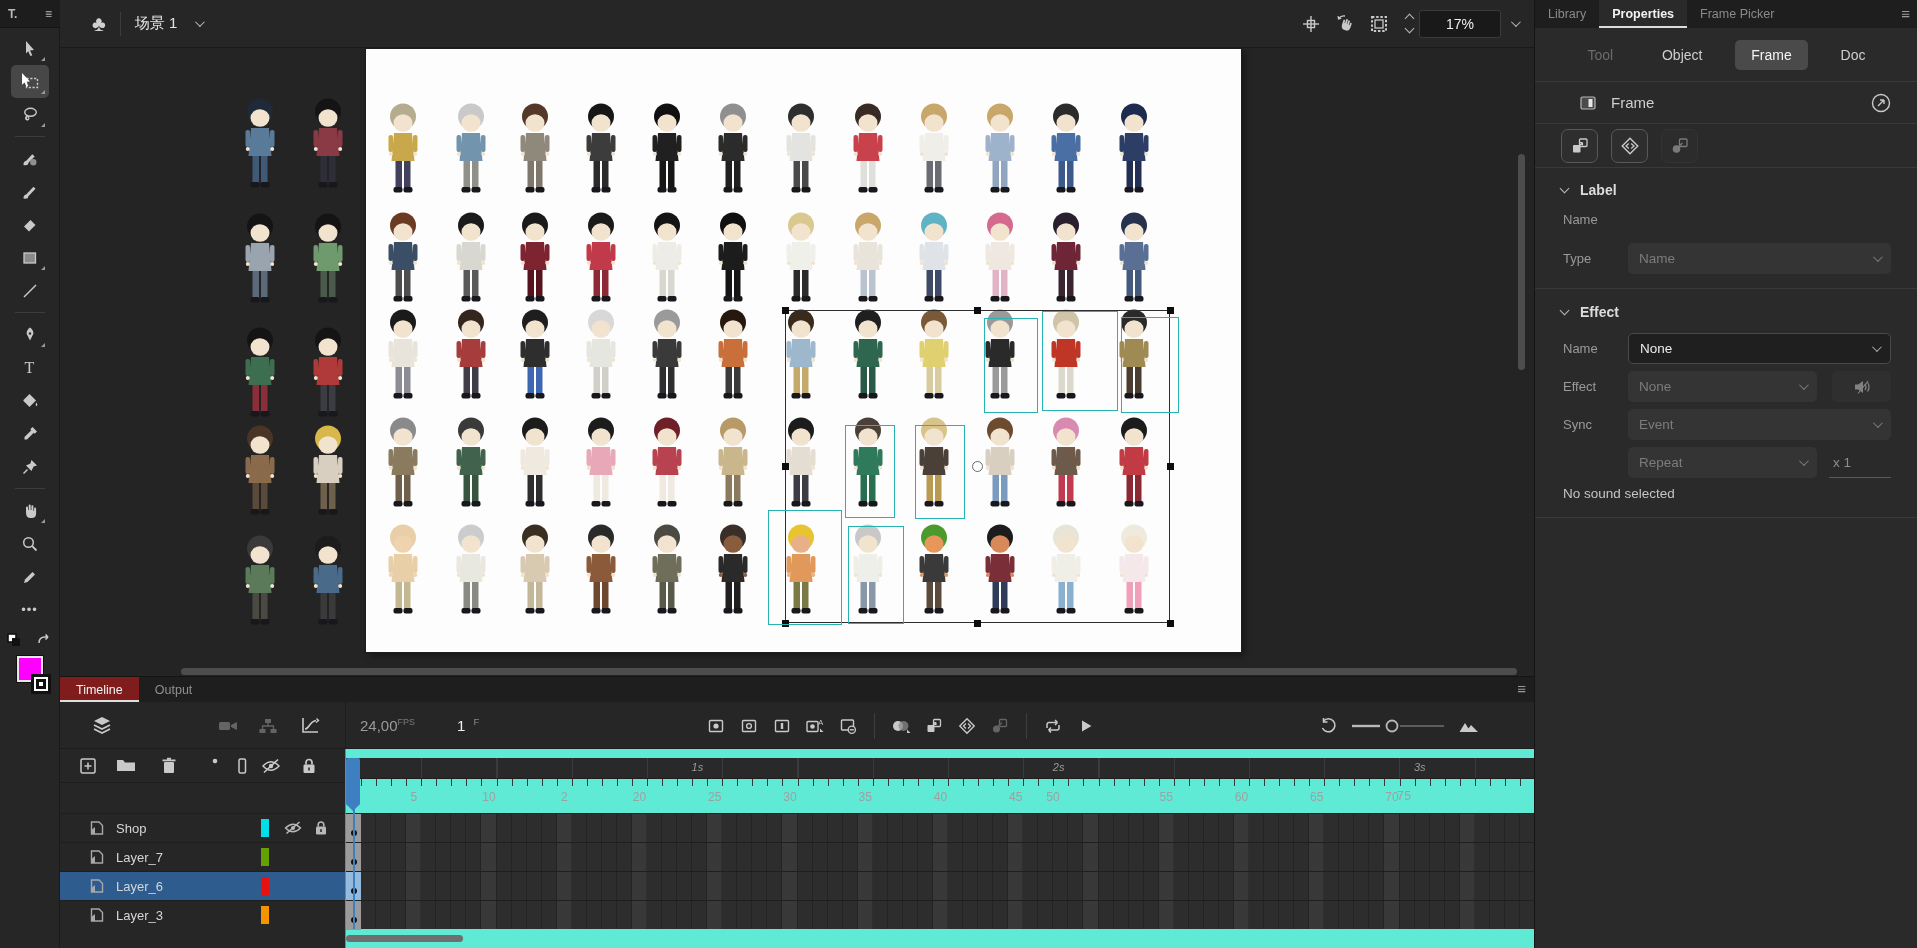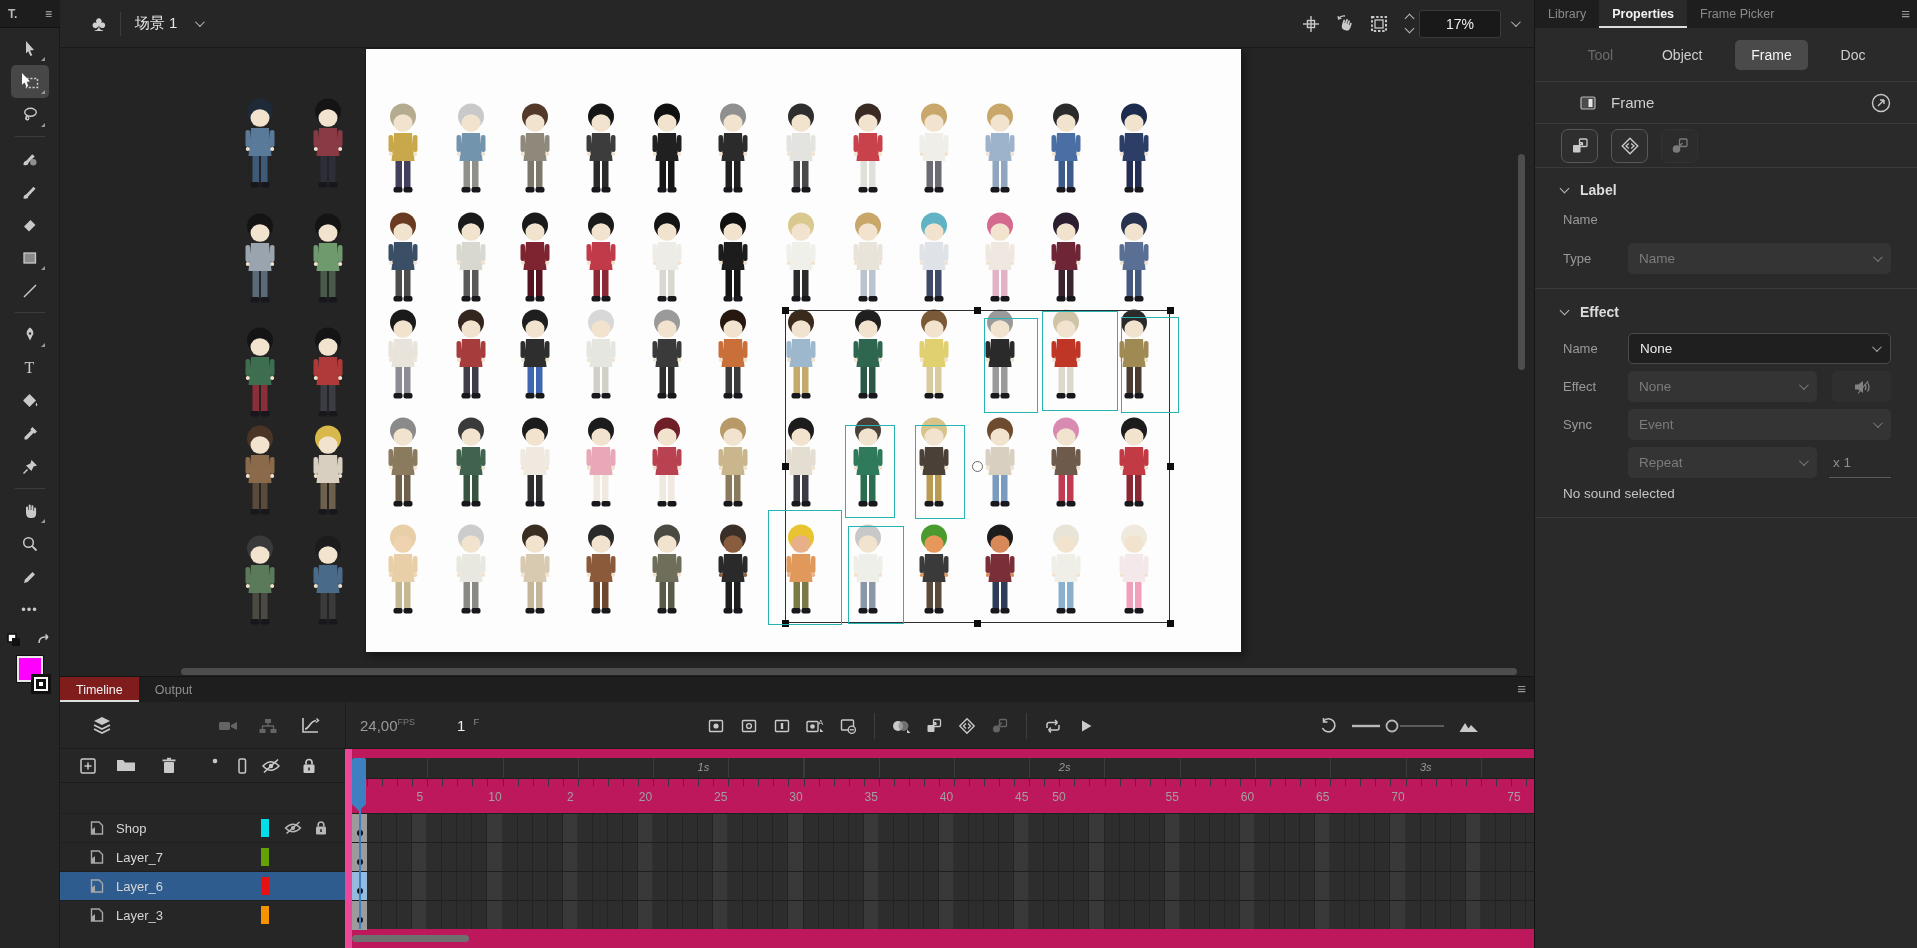--- a/index.html
+++ b/index.html
@@ -78,22 +78,22 @@
   .tlc-div { width:1px; height:26px; background:#3e3e3e; margin:0 4px;}
   #tl-right { position:absolute; left:1258px; top:0; height:47px; display:flex; align-items:center; gap:12px;}
   #tl-left { position:absolute; left:0; top:72px; width:285px; height:200px; }
   #ops-row { position:absolute; left:0; top:0; width:285px; height:34px; border-bottom:1px solid #1c1c1c;
     display:flex; align-items:center; }
   .layer-row { position:absolute; left:0; width:285px; height:29px; display:flex; align-items:center;
     border-top:1px solid #1f1f1f; background:#262626; }
   .layer-row.sel { background:#2e5c8f; }
   .layer-name { color:#d6d6d6; font-size:13px; margin-left:10px; flex:1; }
   .layer-swatch { width:8px; height:18px; margin-right:14px; }
-  #tl-frames { position:absolute; left:285px; top:72px; width:1189px; height:200px; border-left:7px solid #ec4899;
-    background:#be185d; overflow:hidden;}
+  #tl-frames { position:absolute; left:285px; top:72px; width:1189px; height:200px; border-left:1px solid #ec4899;
+    background:#5eead4; overflow:hidden;}
   #sec-strip { position:absolute; left:0; top:9px; width:1189px; height:21px; background:#292929;
     border-bottom:1px solid #1e1e1e;
     background-image:repeating-linear-gradient(90deg,#3b3b3b 0 1px, transparent 1px 75.25px); }
   .sec-lab { position:absolute; top:3px; width:26px; text-align:right; color:#9a9a9a; font-size:11px; font-style:italic;}
   #num-strip { position:absolute; left:0; top:30px; width:1189px; height:32px;
     background-image:repeating-linear-gradient(90deg,#383838 0 1px, transparent 1px 15.05px);
     background-size:100% 7px; background-repeat:no-repeat; }
   .rul-num { position:absolute; top:11px; width:24px; text-align:center; color:#a0a0a0; font-size:12px;}
   .f-row { position:absolute; left:0; width:1189px; height:29px; border-top:1px solid #1f1f1f;
     background-image:
@@ -1651,21 +1651,21 @@
           <span class="rul-num" style="left: 356.725px;">25</span>
           <span class="rul-num" style="left: 431.975px;">30</span>
           <span class="rul-num" style="left: 507.225px;">35</span>
           <span class="rul-num" style="left: 582.475px;">40</span>
           <span class="rul-num" style="left: 657.725px;">45</span>
           <span class="rul-num" style="left: 695px;">50</span>
           <span class="rul-num" style="left: 808.225px;">55</span>
           <span class="rul-num" style="left: 883.475px;">60</span>
           <span class="rul-num" style="left: 958.725px;">65</span>
           <span class="rul-num" style="left: 1033.97px;">70</span>
-          <span class="rul-num" style="left: 1150px;">75</span>
+          <span class="rul-num" style="left: 1046px; font-family: Liberation Mono, monospace;">75</span>
         </div>
       <div id="grid-rows">
           <div class="f-row" style="top: 64px;">
             <div class="kf-cell"></div>
           </div>
           <div class="f-row" style="top: 93px;">
             <div class="kf-cell"></div>
           </div>
           <div class="f-row" style="top: 122px;">
             <div class="kf-cell sel"></div>

